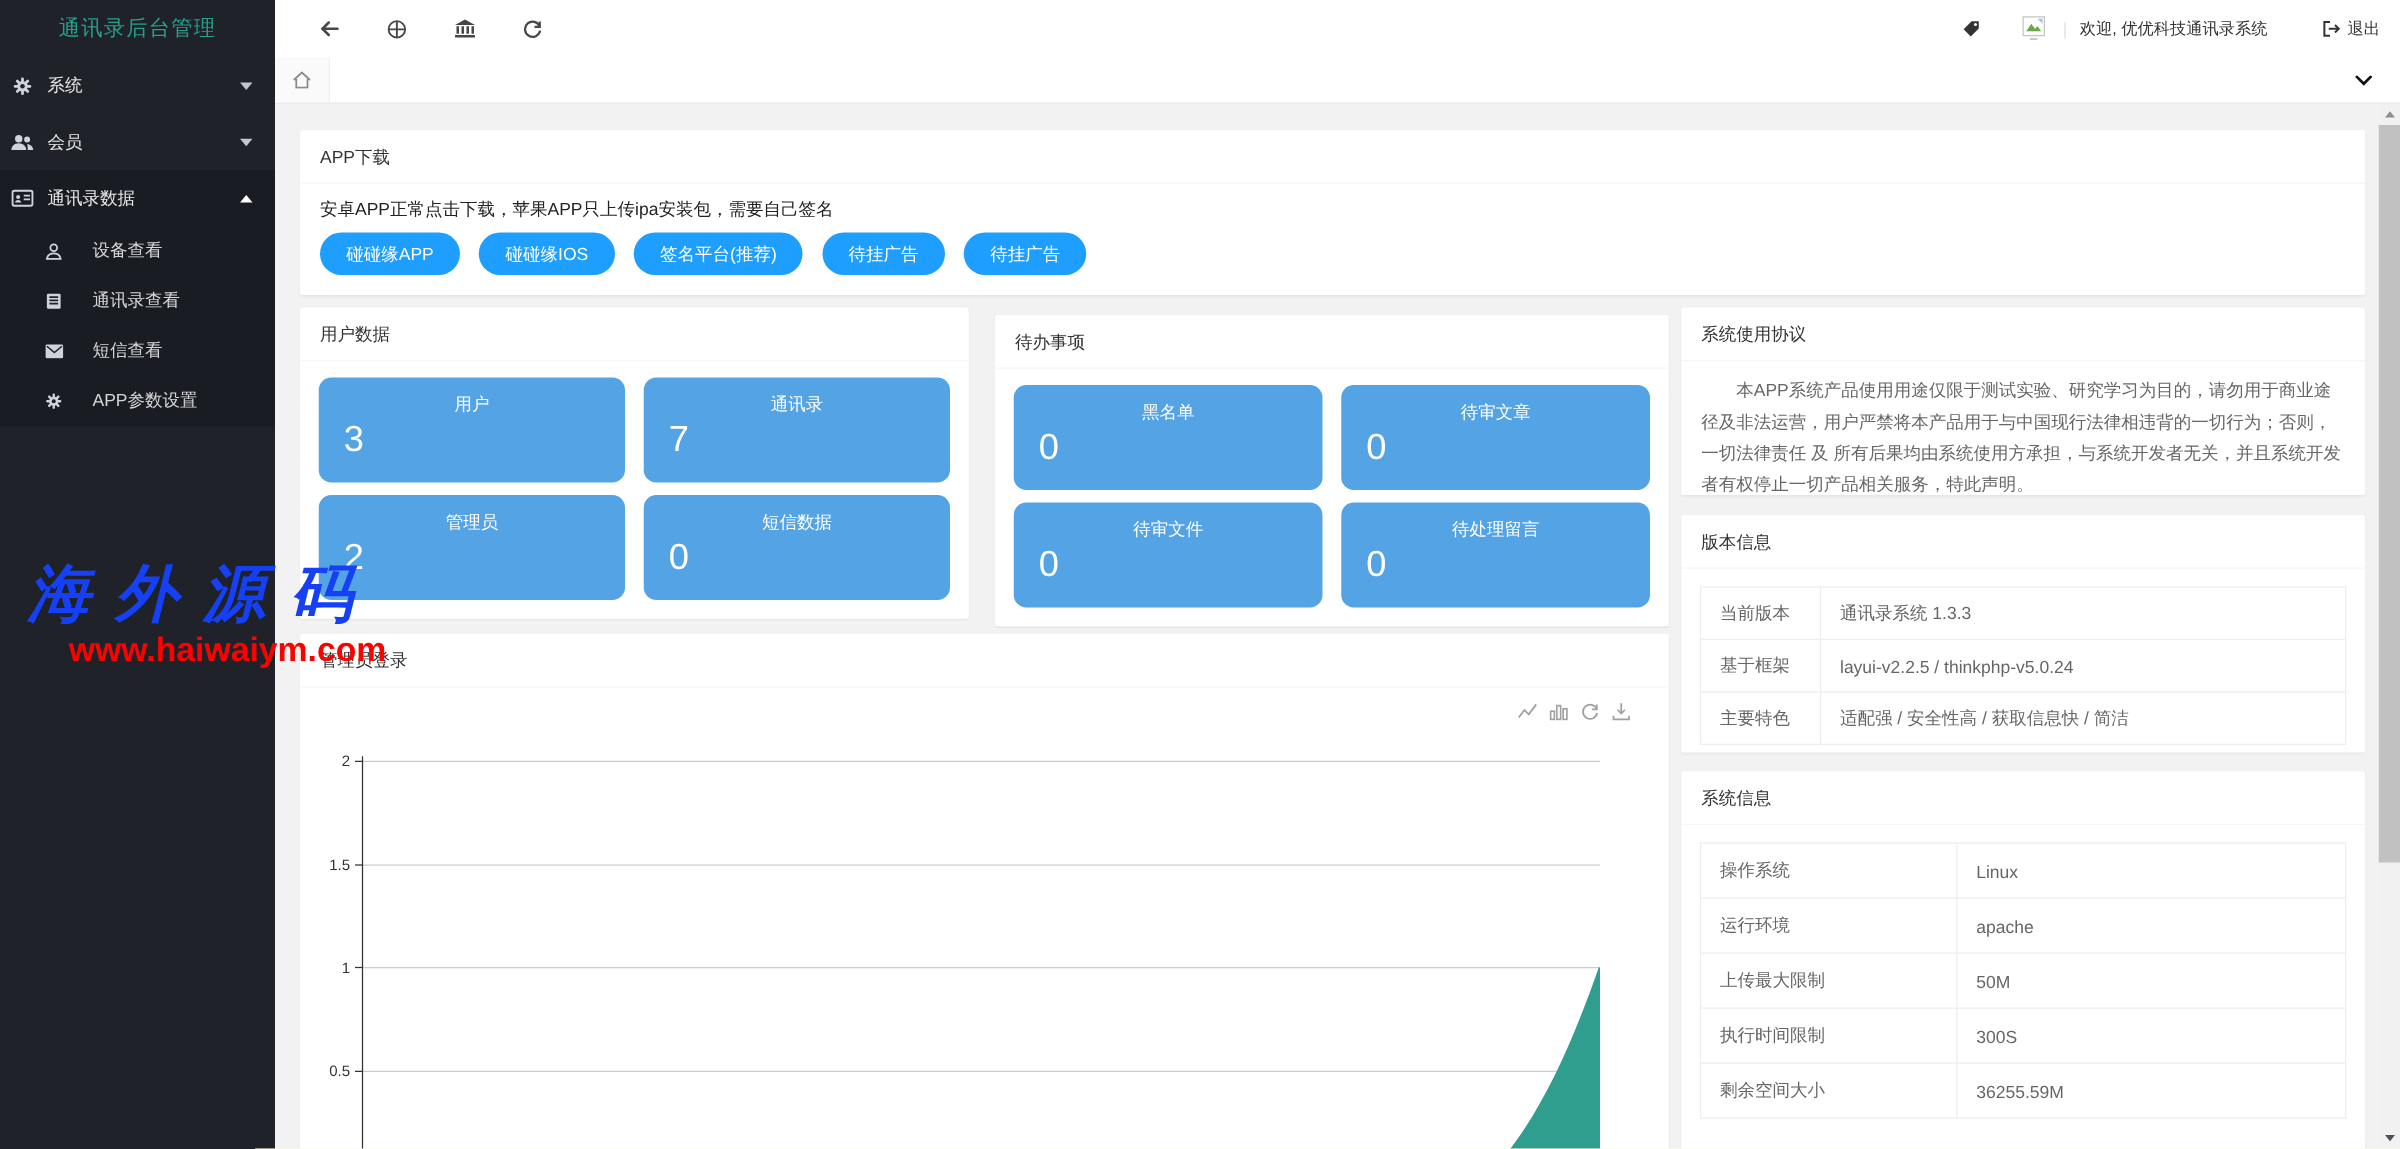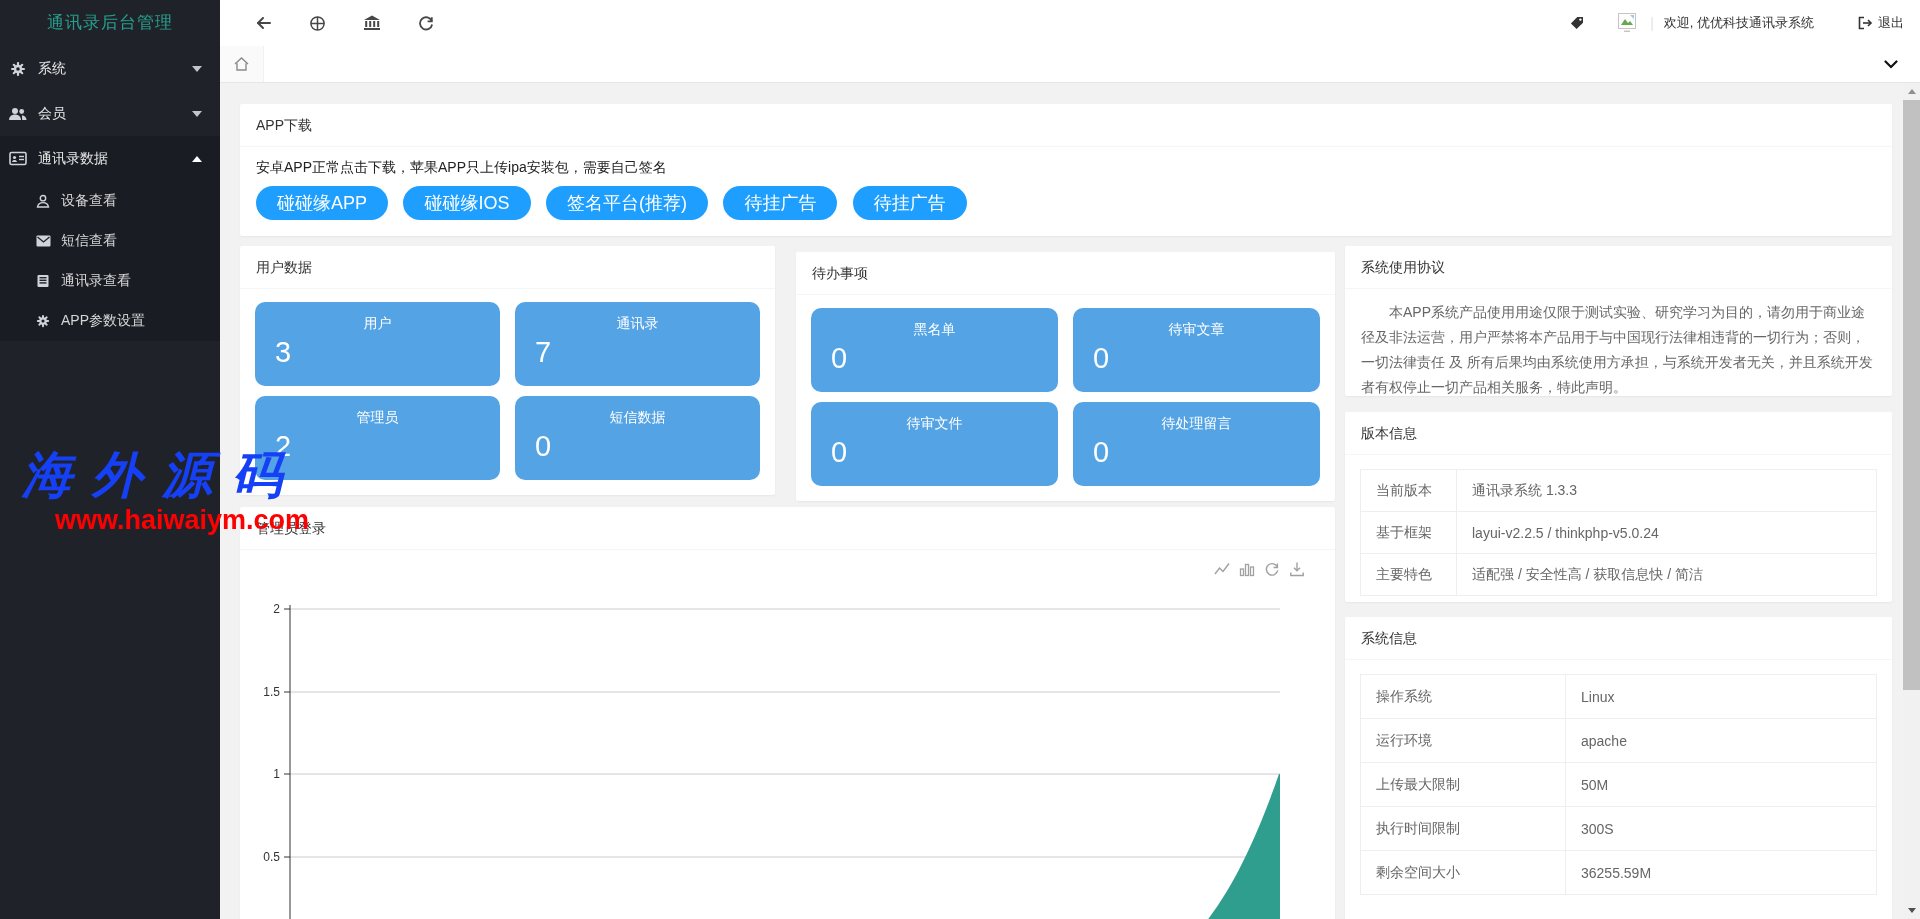--- a/index.html
+++ b/index.html
@@ -8,21 +8,21 @@
 
   
   #sidebar { position:absolute; left:0; top:0; bottom:0; width:220px; background:#20222a; z-index:5; }
   .logo { height:46px; line-height:46px; text-align:center; color:#26a08c; font-size:17px; letter-spacing:1px; }
   .nav-item { height:45px; display:flex; align-items:center; padding:0 8px; color:#e8e8e8; font-size:14px; cursor:pointer; position:relative; }
   .nav-item .nico { width:20px; margin-right:10px; display:flex; justify-content:center; }
   .chev { position:absolute; right:18px; width:0; height:0; border-left:5px solid transparent; border-right:5px solid transparent; }
   .chev.down { border-top:6px solid #c2c5cc; }
   .chev.up { border-bottom:6px solid #ffffff; }
   .subblock { background:#1a1c24; }
-  .sub-item { height:40px; display:flex; align-items:center; padding-left:34px; color:#d6d6d6; font-size:14px; cursor:pointer; }
+  .sub-item { height:40px; display:flex; align-items:center; padding-left:34px; color:#d6d6d6; font-size:14px; cursor:pointer;gap:13px; }
   .sub-item .nico { width:18px; margin-right:9px; display:flex; justify-content:center; }
 
   
   #topbar { position:absolute; left:220px; top:0; height:46px; right:0; background:#fff; display:flex; align-items:center; z-index:4; }
   .tbicon { margin-left:37px; display:flex; align-items:center; cursor:pointer; }
   .tb-right { margin-left:auto; display:flex; align-items:center; padding-right:16px; }
   .tb-sep { color:#e2e2e2; margin:0 10px; font-size:14px; }
   .welcome { color:#333; font-size:13px; }
   .logout { display:flex; align-items:center; margin-left:44px; color:#333; font-size:13px; cursor:pointer; }
   .logout svg { margin-right:5px; }
@@ -35,21 +35,21 @@
   .tab-chev { margin-left:auto; margin-right:22px; cursor:pointer; display:flex; }
 
   
   #main { position:absolute; left:220px; top:83px; right:0; bottom:0; background:#f2f2f2; overflow:hidden; }
   .card { position:absolute; background:#fff; border-radius:2px; box-shadow:0 1px 2px rgba(0,0,0,.05); overflow:hidden; }
   .card-header { height:43px; line-height:43px; padding:0 16px; border-bottom:1px solid #f6f6f6; color:#333; font-size:14px; }
 
   #card-app { left:20px; top:21px; width:1652px; height:132px; }
   .app-note { margin:12px 16px 9px; font-size:14px; font-weight:normal; color:#222; }
   .btn-row { padding:0 16px; }
-  .pill-btn { display:inline-block; height:34px; line-height:34px; padding:0 21px; background:#1E9FFF; color:#fff; font-size:18px; border:none; border-radius:17px; margin-right:11px; cursor:pointer; }
+  .pill-btn { display:inline-block; height:34px; line-height:34px; padding:0 21px; background:#1E9FFF; color:#fff; font-size:14px; border:none; border-radius:17px; margin-right:11px; cursor:pointer; }
 
   #card-users { left:20px; top:163px; width:535px; height:249px; }
   #card-todo  { left:576px; top:169px; width:539px; height:249px; }
   .stat-grid { padding:13px 15px 15px; display:grid; grid-template-columns:1fr 1fr; gap:10px 15px; }
   .stat-cell { height:84px; border-radius:10px; background:#54a3e5; color:#fff; padding:13px 20px; cursor:pointer; }
   .stat-label { font-size:14px;text-align:center; }
   .stat-value { font-size:29px; margin-top:3px; }
 
   #card-agreement { left:1125px; top:163px; width:547px; height:150px; }
   .agree-text { padding:11px 16px; font-size:14px; color:#666; line-height:25px; text-indent:2em; }
@@ -138,37 +138,37 @@
         <span class="nico">
           <svg width="14" height="14" viewBox="0 0 14 14" fill="none" stroke="#cfd3da" stroke-width="1.4">
               <circle cx="7" cy="4.2" r="2.7"></circle>
               <path d="M1.5 13c.5-3 2.8-4.4 5.5-4.4S12 10 12.5 13z"></path>
             </svg>
         </span>
         <span>设备查看</span>
       </div>
       <div class="sub-item">
         <span class="nico">
-          <svg width="15" height="12" viewBox="0 0 15 12">
-              <rect x="0.5" y="0.5" width="14" height="11" rx="1" fill="#cfd3da"></rect>
-              <polyline points="1.5,2 7.5,7 13.5,2" fill="none" stroke="#20222a" stroke-width="1.3"></polyline>
-            </svg>
-        </span>
-        <span>短信查看</span>
-      </div>
-      <div class="sub-item">
-        <span class="nico">
           <svg width="14" height="14" viewBox="0 0 14 14">
               <rect x="1.5" y="1" width="11" height="12" rx="1" fill="#cfd3da"></rect>
               <rect x="3.5" y="3" width="7" height="1.4" fill="#20222a"></rect>
               <rect x="3.5" y="5.6" width="7" height="1.4" fill="#20222a"></rect>
               <rect x="3.5" y="8.2" width="7" height="1.4" fill="#20222a"></rect>
             </svg>
         </span>
         <span>通讯录查看</span>
+      </div>
+      <div class="sub-item">
+        <span class="nico">
+          <svg width="15" height="12" viewBox="0 0 15 12">
+              <rect x="0.5" y="0.5" width="14" height="11" rx="1" fill="#cfd3da"></rect>
+              <polyline points="1.5,2 7.5,7 13.5,2" fill="none" stroke="#20222a" stroke-width="1.3"></polyline>
+            </svg>
+        </span>
+        <span>短信查看</span>
       </div>
       <div class="sub-item">
         <span class="nico">
           <svg width="14" height="14" viewBox="0 0 16 16">
               <g fill="#cfd3da">
                 <rect x="6.9" y="1" width="2.2" height="14" rx="1"></rect>
                 <rect x="6.9" y="1" width="2.2" height="14" rx="1" transform="rotate(45 8 8)"></rect>
                 <rect x="6.9" y="1" width="2.2" height="14" rx="1" transform="rotate(90 8 8)"></rect>
                 <rect x="6.9" y="1" width="2.2" height="14" rx="1" transform="rotate(135 8 8)"></rect>
                 <circle cx="8" cy="8" r="4.2"></circle>

